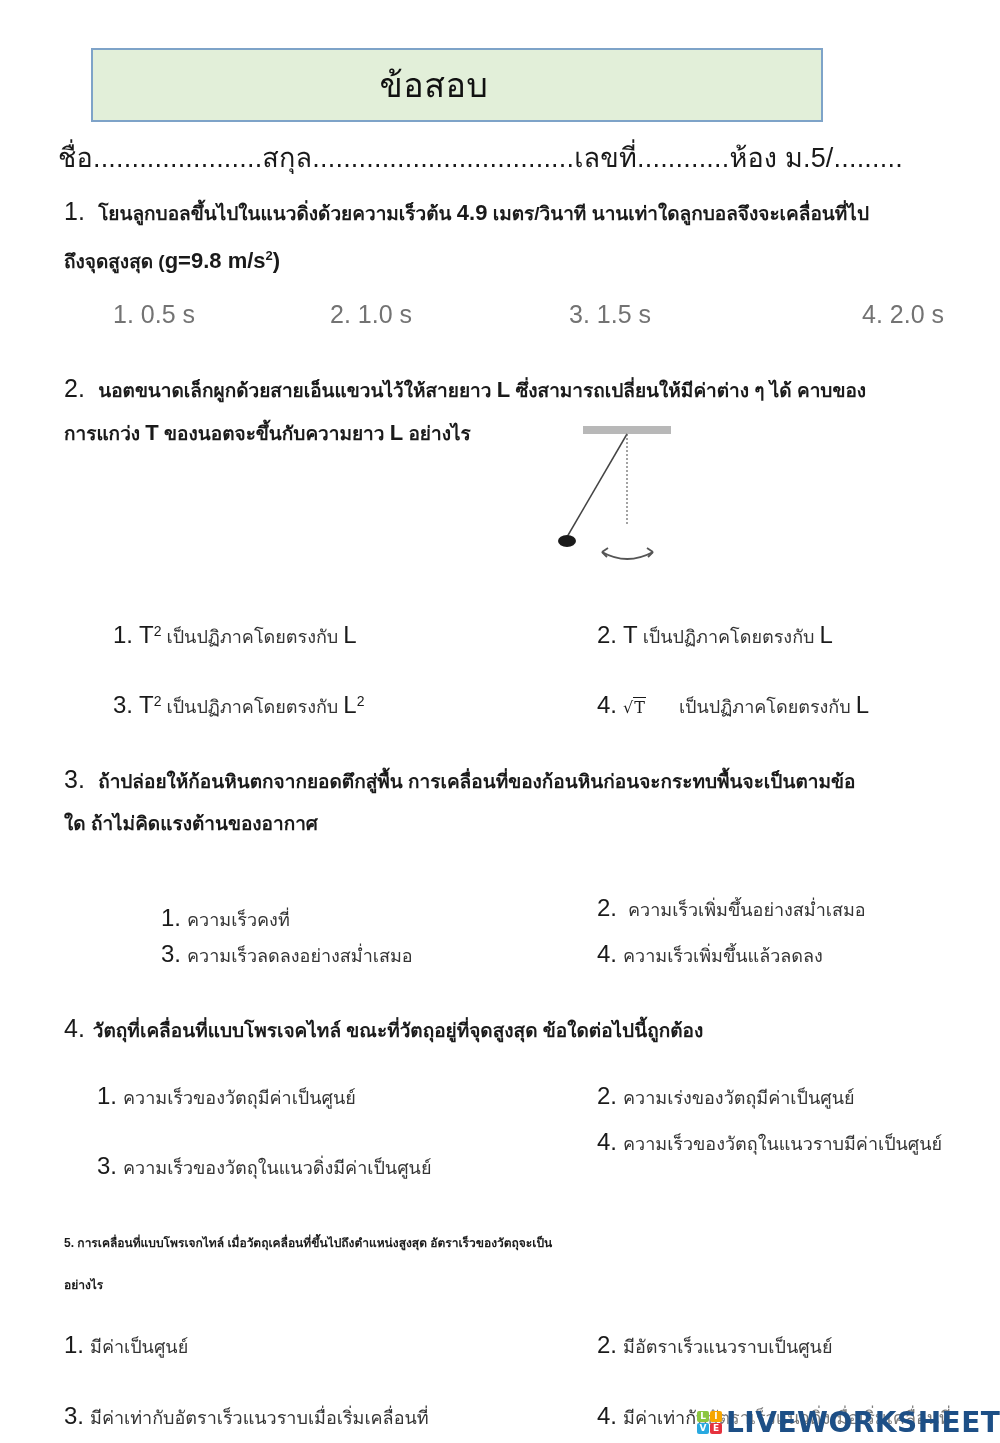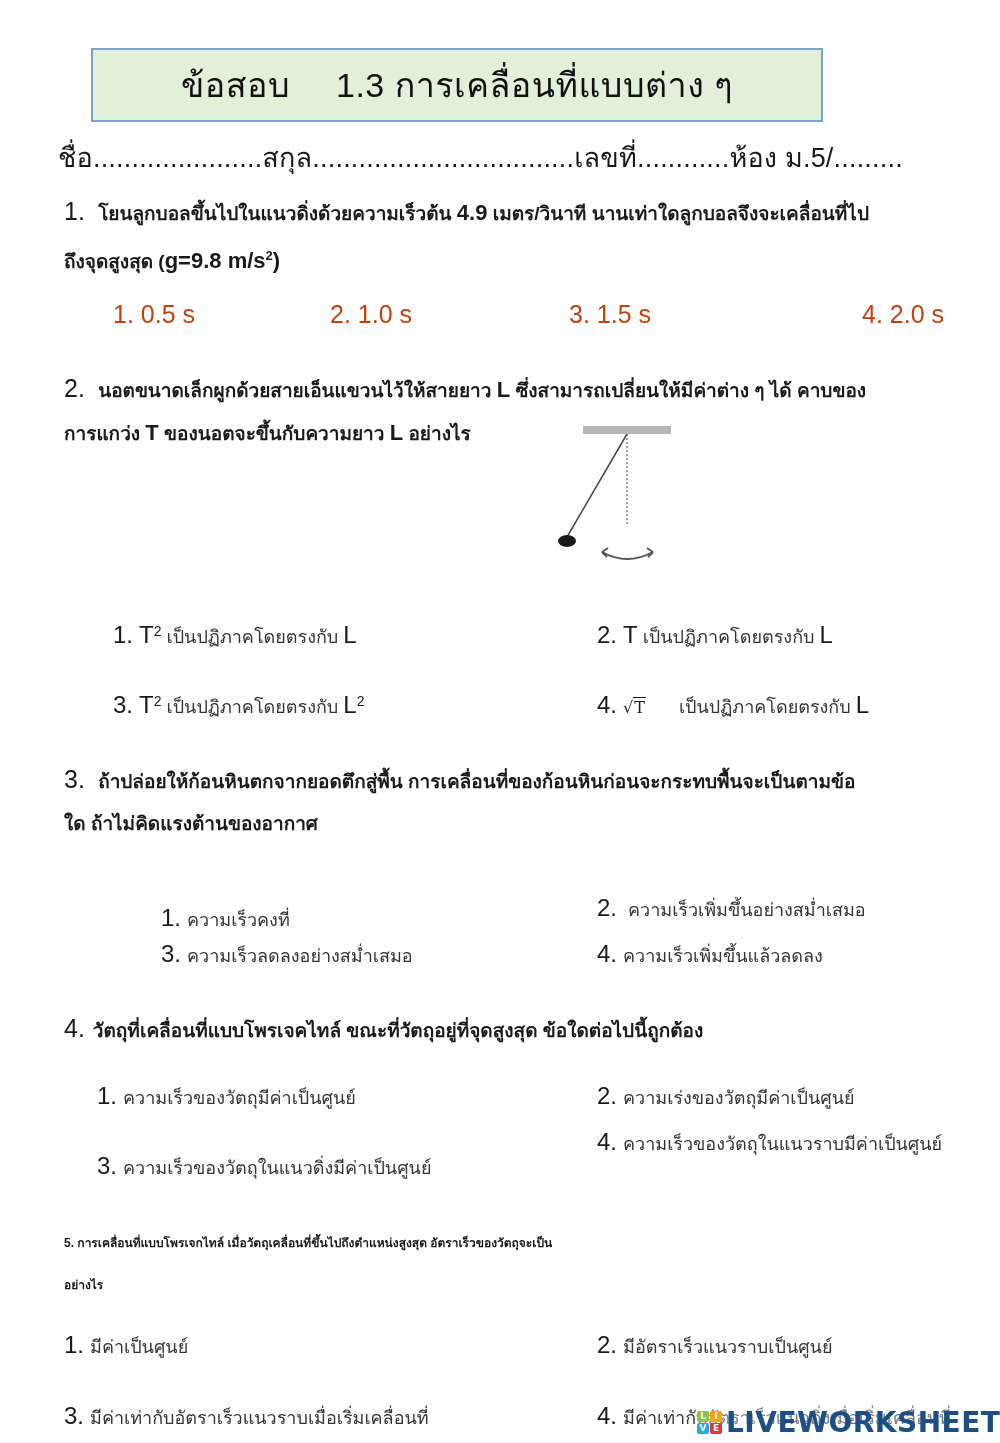--- a/index.html
+++ b/index.html
@@ -30,38 +30,37 @@
   .q .num { font-size: 25px; font-weight: normal; margin-right: 8px; }
   .q .big { font-size: 22px; }
   .q sup { font-size: 13px; }
   .opt {
     font-size: 18px; white-space: nowrap; color: #333;
     font-family: "Liberation Sans", "DejaVu Sans", sans-serif;
   }
   .opt .n { font-size: 24px; color: #1a1a1a; margin-right: 6px; }
   .opt .v { font-size: 24px; color: #1a1a1a; }
   .opt sup { font-size: 14px; color: #1a1a1a; }
-  .q1opt { font-size: 25px; color: #c2410c; }
+  .q1opt { font-size: 25px; color: #737373; }
   .sqrt { font-family: "DejaVu Serif", serif; font-size: 16px; color: #1a1a1a; margin-right: 28px; }
   .sqrt .bar { border-top: 1px solid #1a1a1a; padding: 0 1px; }
   .logo {
     left: 697px; top: 1404px; height: 36px; display: flex; align-items: center;
     background: rgba(255,255,255,0.35);
   }
   .logo-blocks { display: grid; grid-template-columns: 12px 12px; grid-template-rows: 11px 11px; gap: 1px; margin-right: 4px; }
   .logo-blocks div { font-size: 9px; font-weight: bold; color: #fff; text-align: center; line-height: 11px; border-radius: 2px; font-family: "DejaVu Sans", sans-serif; }
   .logo-text { font-family: "DejaVu Sans", sans-serif; font-weight: bold; font-size: 28px; color: #1d4f86; letter-spacing: 0.5px; }
 </style>
 </head>
 <body>
 
 <div class="abs title-box">
   <span>ข้อสอบ</span>
   <span class="gap"></span>
-  <span>1.3  การเคลื่อนที่แบบต่าง ๆ</span>
 </div>
 
 <div class="abs name-line">ชื่อ......................สกุล..................................เลขที่............ห้อง ม.5/.........</div>
 
 <div class="abs q" style="top:190px;">
   <span class="num">1.</span>
   <span>โยนลูกบอลขึ้นไปในแนวดิ่งด้วยความเร็วต้น</span>
   <span class="big">4.9</span>
   <span>เมตร/วินาที นานเท่าใดลูกบอลจึงจะเคลื่อนที่ไป</span><br>
   <span>ถึงจุดสูงสุด (</span><span class="big"><span>g=9.8 m/s</span><sup>2</sup><span>)</span></span>

